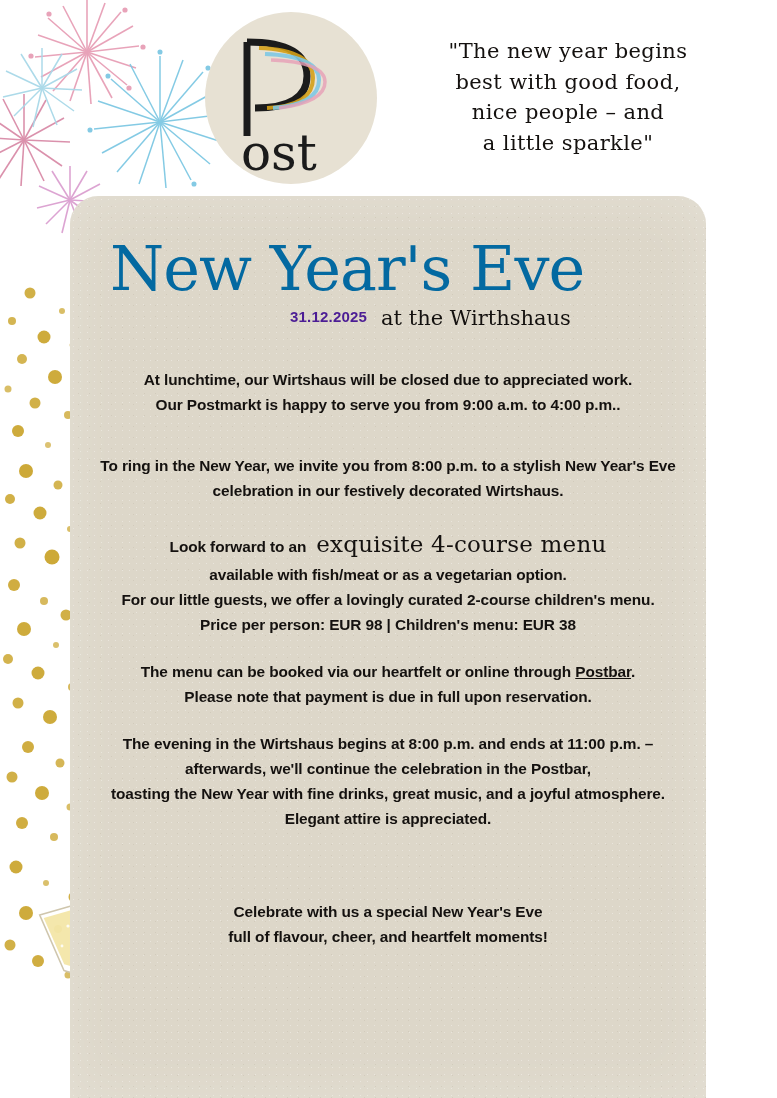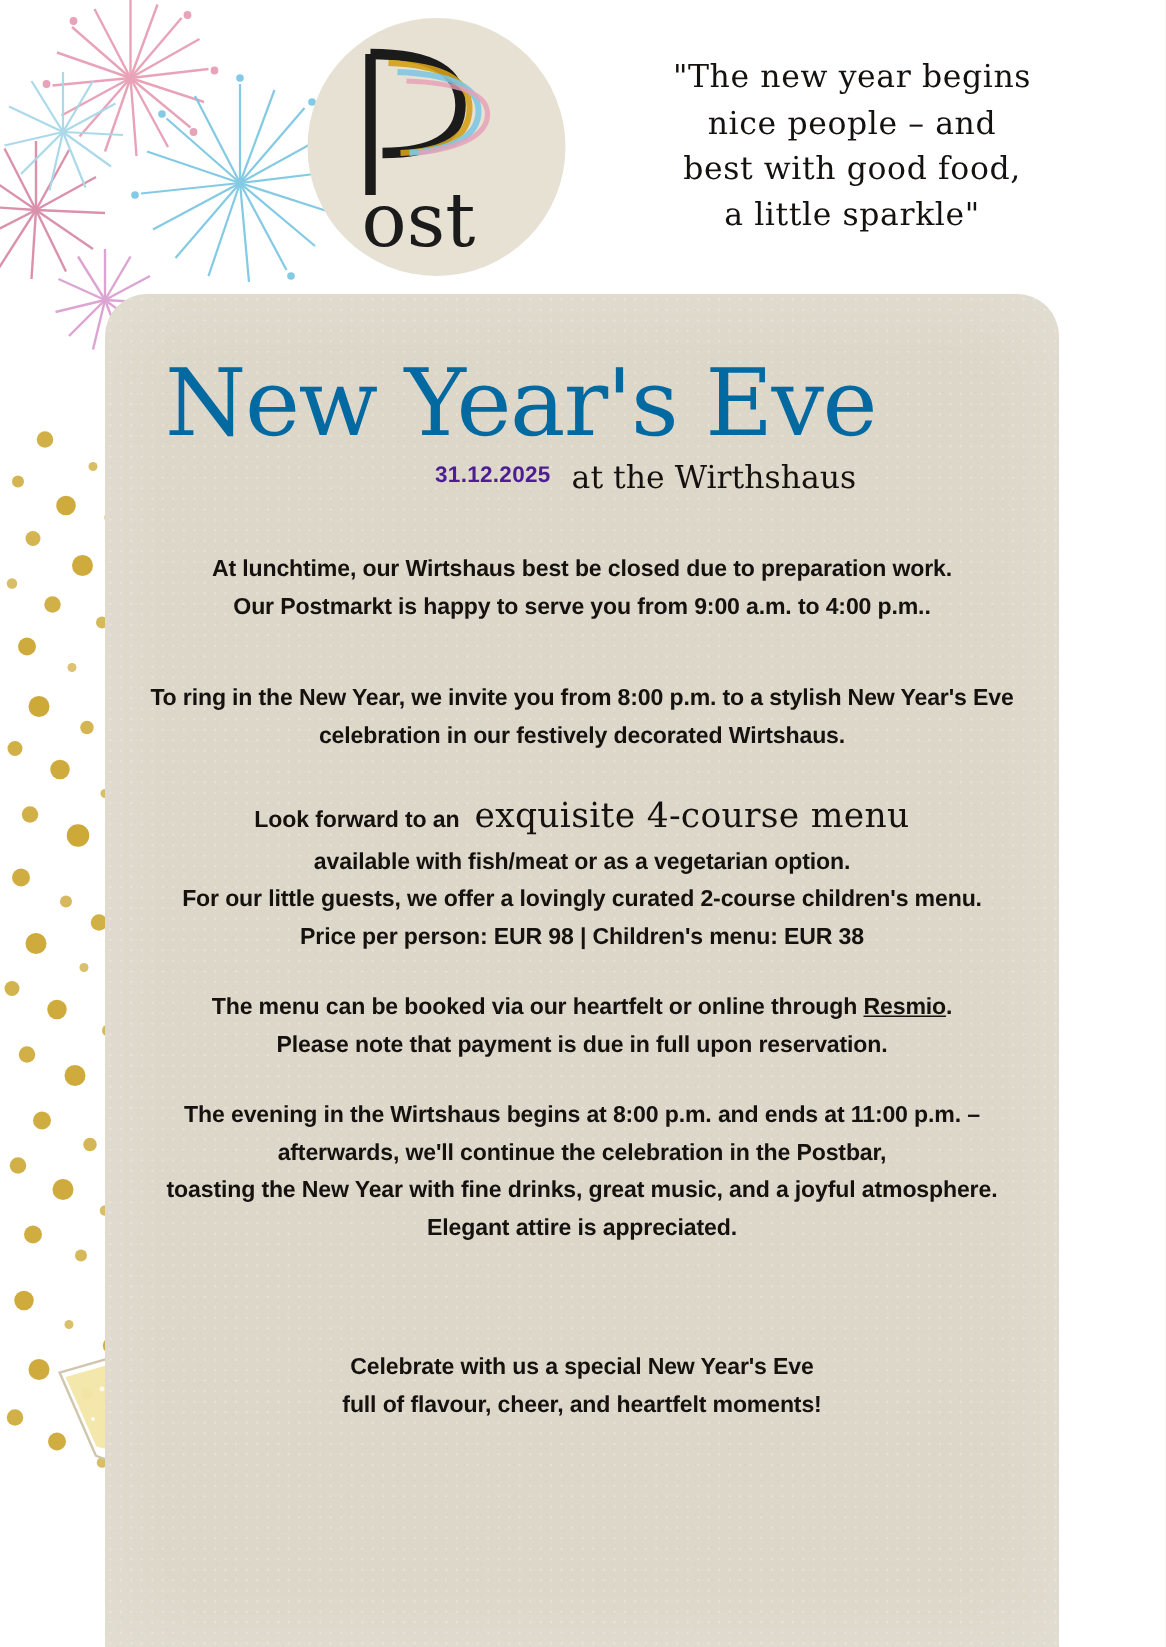--- a/index.html
+++ b/index.html
@@ -43,21 +43,21 @@
   }
 
   
   .logo {
     position: absolute;
     left: 205px; top: 12px;
     width: 172px; height: 172px;
     border-radius: 50%;
     background: #e7e1d3;
     display: flex;
-    align-items: center;
+    align-items: flex-end;
     justify-content: center;
   }
 
   
   .quote {
     position: absolute;
     left: 398px; top: 36px;
     width: 340px;
     text-align: center;
     font-family: "DejaVu Serif", serif;
@@ -353,40 +353,40 @@
         <path d="M48 24 Q102 26 102 54 Q102 82 56 84" stroke="#d4a017" stroke-width="4" opacity="0.9"></path>
         <path d="M54 30 Q108 32 108 56 Q108 80 62 84" stroke="#7ec8e3" stroke-width="4" opacity="0.9"></path>
         <path d="M60 36 Q114 38 114 58 Q114 78 68 84" stroke="#e79fb6" stroke-width="3.5" opacity="0.8"></path>
       </g>
       <text x="30" y="146" font-family="DejaVu Serif, serif" font-size="50" fill="#1b1b1b">ost</text>
     </svg>
   </div>
 
   <div class="quote">
     <span class="ql">"The new year begins</span>
+    <span class="ql">best with good food,</span>
     <span class="ql">nice people – and</span>
-    <span class="ql">best with good food,</span>
     <span class="ql">a little sparkle"</span>
   </div>
 
   <div class="card">
     <div class="card-inner">
 
       <div class="headline">
         <div class="h-main">New Year's Eve</div>
         <div class="h-sub-row">
           <span class="h-date">31.12.2025</span>
           <span class="h-at">at the Wirthshaus</span>
         </div>
       </div>
 
       <div class="body-text">
 
         <p class="para">
-          <span class="line">At lunchtime, our Wirtshaus best be closed due to preparation work.</span>
+          <span class="line">At lunchtime, our Wirtshaus will be closed due to appreciated work.</span>
           <span class="line">Our Postmarkt is happy to serve you from 9:00 a.m. to 4:00 p.m..</span>
         </p>
 
         <div class="spacer-sm"></div>
 
         <p class="para">
           <span class="line">To ring in the New Year, we invite you from 8:00 p.m. to a stylish New Year's Eve</span>
           <span class="line">celebration in our festively decorated Wirtshaus.</span>
         </p>
 
@@ -394,21 +394,21 @@
           <span class="line lookfwd">
             <span>Look forward to an</span>
             <span class="fancy">exquisite 4-course menu</span>
           </span>
           <span class="line">available with fish/meat or as a vegetarian option.</span>
           <span class="line">For our little guests, we offer a lovingly curated 2-course children's menu.</span>
           <span class="line">Price per person: EUR 98 | Children's menu: EUR 38</span>
         </p>
 
         <p class="para">
-          <span class="line"><span>The menu can be booked via our heartfelt or online through </span><a class="link" href="#">Resmio</a><span>.</span></span>
+          <span class="line"><span>The menu can be booked via our heartfelt or online through </span><a class="link" href="#">Postbar</a><span>.</span></span>
           <span class="line">Please note that payment is due in full upon reservation.</span>
         </p>
 
         <p class="para">
           <span class="line">The evening in the Wirtshaus begins at 8:00 p.m. and ends at 11:00 p.m. –</span>
           <span class="line">afterwards, we'll continue the celebration in the Postbar,</span>
           <span class="line">toasting the New Year with fine drinks, great music, and a joyful atmosphere.</span>
           <span class="line">Elegant attire is appreciated.</span>
         </p>
 

